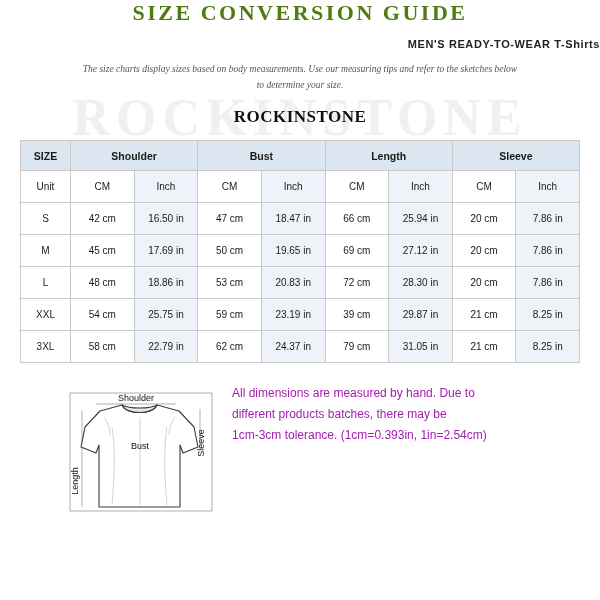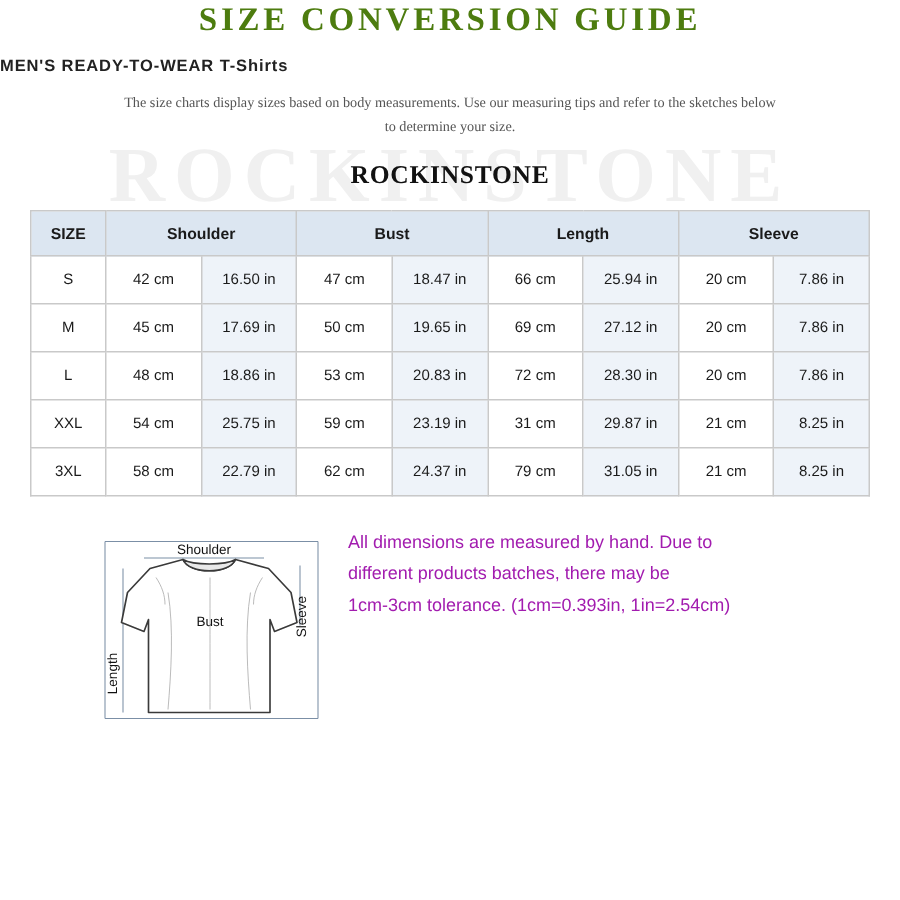--- a/index.html
+++ b/index.html
@@ -33,30 +33,31 @@
 
   .title {
     text-align:center;
     font-family:"Liberation Serif", serif;
     font-size:22px;
     font-weight:700;
     letter-spacing:2.5px;
     color:#4d7c0f;
   }
   .subtitle {
-    text-align:left;
+    text-align:right;
     font-size:11px;
     font-weight:700;
     letter-spacing:0.6px;
     color:#222;
     margin-top:12px;
   }
   .desc {
     text-align:center;
     font-family:"Liberation Serif", serif;
+    font-style:italic;
     font-size:9.5px;
     color:#555;
     line-height:1.65;
     margin-top:12px;
     padding:0 78px;
   }
   .brand {
     text-align:center;
     font-family:"Liberation Serif", serif;
     font-size:17px;
@@ -136,20 +137,31 @@
       <thead>
         <tr>
           <th class="hdr-size" rowspan="1">SIZE</th>
           <th colspan="2">Shoulder</th>
           <th colspan="2">Bust</th>
           <th colspan="2">Length</th>
           <th colspan="2">Sleeve</th>
         </tr>
       </thead>
       <tbody>
+        <tr class="row-unit">
+          <td>Unit</td>
+          <td>CM</td>
+          <td class="tint">Inch</td>
+          <td>CM</td>
+          <td class="tint">Inch</td>
+          <td>CM</td>
+          <td class="tint">Inch</td>
+          <td>CM</td>
+          <td class="tint">Inch</td>
+        </tr>
 
         <tr>
           <td class="sizecell">S</td>
           <td>42 cm</td>
           <td class="tint">16.50 in</td>
           <td>47 cm</td>
           <td class="tint">18.47 in</td>
           <td>66 cm</td>
           <td class="tint">25.94 in</td>
           <td>20 cm</td>
@@ -180,21 +192,21 @@
           <td class="tint">7.86 in</td>
         </tr>
 
 
         <tr>
           <td class="sizecell">XXL</td>
           <td>54 cm</td>
           <td class="tint">25.75 in</td>
           <td>59 cm</td>
           <td class="tint">23.19 in</td>
-          <td>31 cm</td>
+          <td>39 cm</td>
           <td class="tint">29.87 in</td>
           <td>21 cm</td>
           <td class="tint">8.25 in</td>
         </tr>
 
         <tr>
           <td class="sizecell">3XL</td>
           <td>58 cm</td>
           <td class="tint">22.79 in</td>
           <td>62 cm</td>

